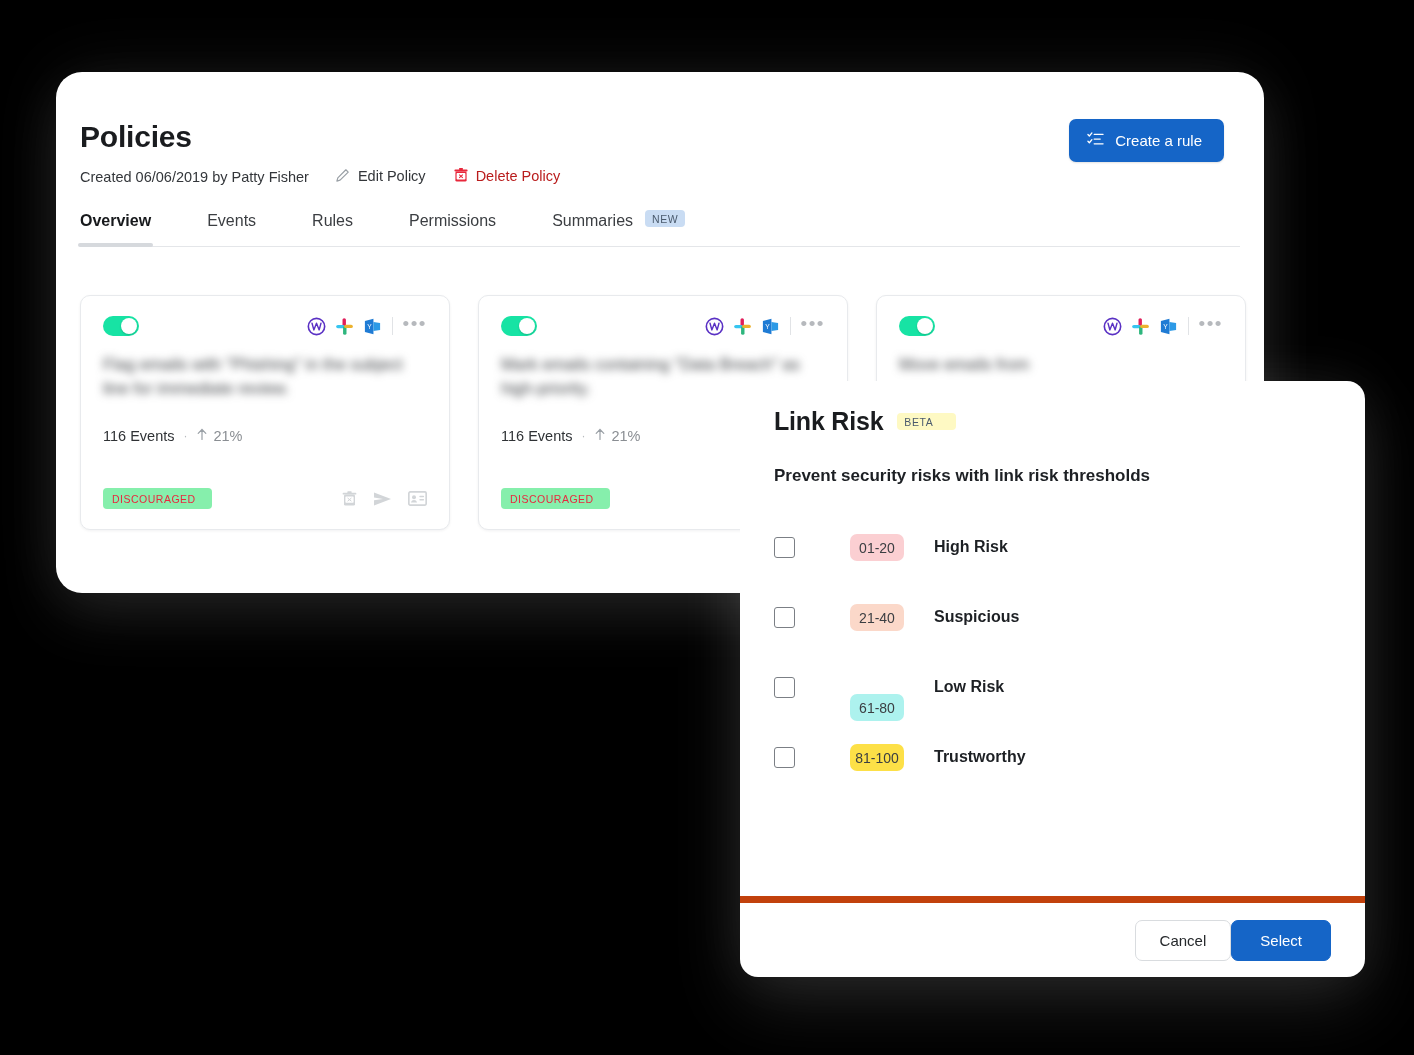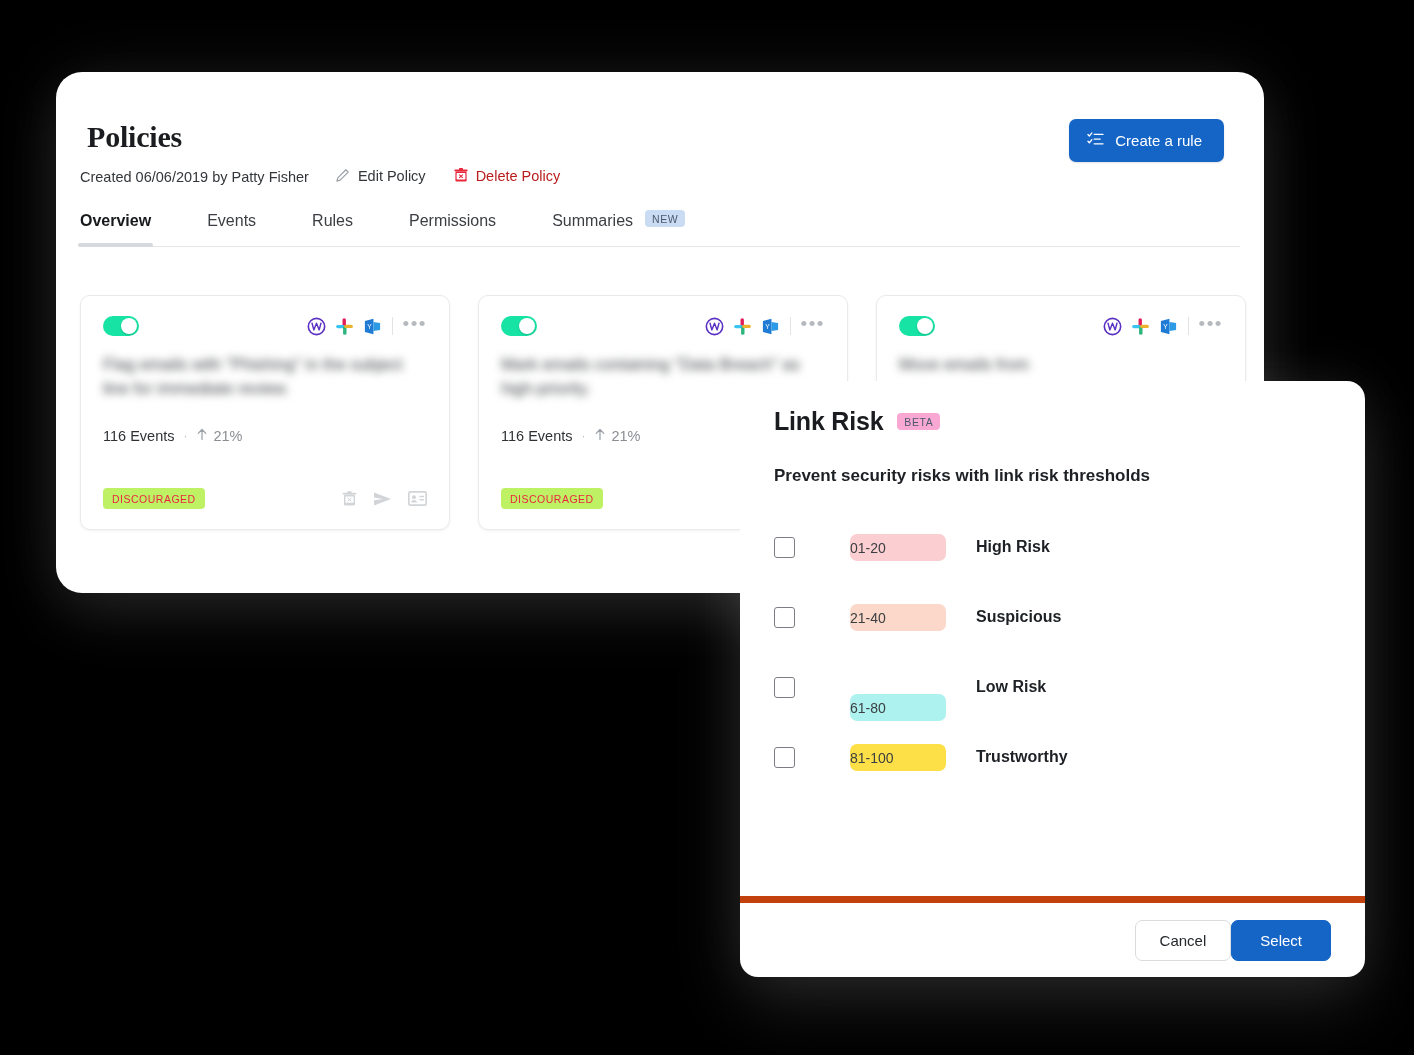--- a/index.html
+++ b/index.html
@@ -34,22 +34,21 @@
     overflow: hidden;
   }
 
   .panel-inner { padding: 48px 40px 0 24px; }
 
   .page-title {
     font-size: 30px;
     font-weight: bold;
     color: #1a1c1f;
     letter-spacing: -0.2px;
-    margin-left: 7px;
-    font-family: Liberation Serif, serif;
+    margin-left: 0;
   }
 
   .meta-row {
     display: flex;
     align-items: center;
     margin-top: 14px;
     font-size: 14.5px;
     color: #3c4043;
   }
   .meta-created { color: #33363a; }
@@ -195,25 +194,25 @@
   }
   .pcard-stats .dot { color:#b8bbbf; font-size:12px; }
   .pcard-stats .delta { color:#8a8e93; display:inline-flex; align-items:center; gap:5px;justify-content:space-between; }
 
   .pcard-bottom {
     position:absolute;
     left:22px; right:22px; bottom:20px;
     display:flex; align-items:center; justify-content:space-between;
   }
   .chip-discouraged {
-    background:#bef264;
+    background:#86efac;
     color:#e8283f;
     font-size:10.5px;
     letter-spacing:0.5px;
-    padding:5px 9px 4px 9px;
+    padding:5px 16px 4px 9px;
     border-radius:4px;
   }
   .card-actions { display:flex; align-items:center; gap:16px; }
   .card-actions svg { display:block; cursor:pointer; }
 
   
   .modal {
     position: absolute;
     left: 740px;
     top: 381px;
@@ -224,23 +223,23 @@
     box-shadow: 0 26px 70px rgba(255,255,255,0.12),
                 0 0 60px rgba(255,255,255,0.07);
     overflow: hidden;
   }
   .modal-head { padding: 26px 34px 0 34px; }
   .modal-title-row { display:flex; align-items:center; gap:14px; }
   .modal-title {
     font-size: 25px; font-weight:bold; color:#1a1c1f; letter-spacing:-0.2px;
   }
   .beta-badge {
-    background:#f9a8d4; color:#4a5a6d;
+    background:#fef9c3; color:#4a5a6d;
     font-size:10.5px; letter-spacing:0.6px;
-    padding:3px 7px 2px 7px; border-radius:4px;
+    padding:3px 23px 2px 7px; border-radius:4px;
     vertical-align: middle;
   }
   .modal-sub {
     margin-top: 30px;
     font-size: 17px; font-weight:bold; color:#1d2024;
   }
 
   .risk-list { margin-top: 26px; padding: 0 34px; }
   .risk-row {
     display:flex; align-items:center;
@@ -248,23 +247,23 @@
   }
   .risk-check {
     width:21px; height:21px;
     border:1.8px solid #7b7f85;
     border-radius:3px;
     background:#fff;
     cursor:pointer;
     flex:0 0 auto;
   }
   .risk-range {
-    width: 96px;
+    width: 54px;
     margin-left: 55px;
-    text-align:left;
+    text-align:center;
     font-size:14px;
     color:#3b3e42;
     padding:6px 0 5px 0;
     border-radius:7px;
     flex:0 0 auto;
   }
   .risk-label {
     margin-left: 30px;
     font-size:16px; font-weight:bold; color:#1d2024;
   }

